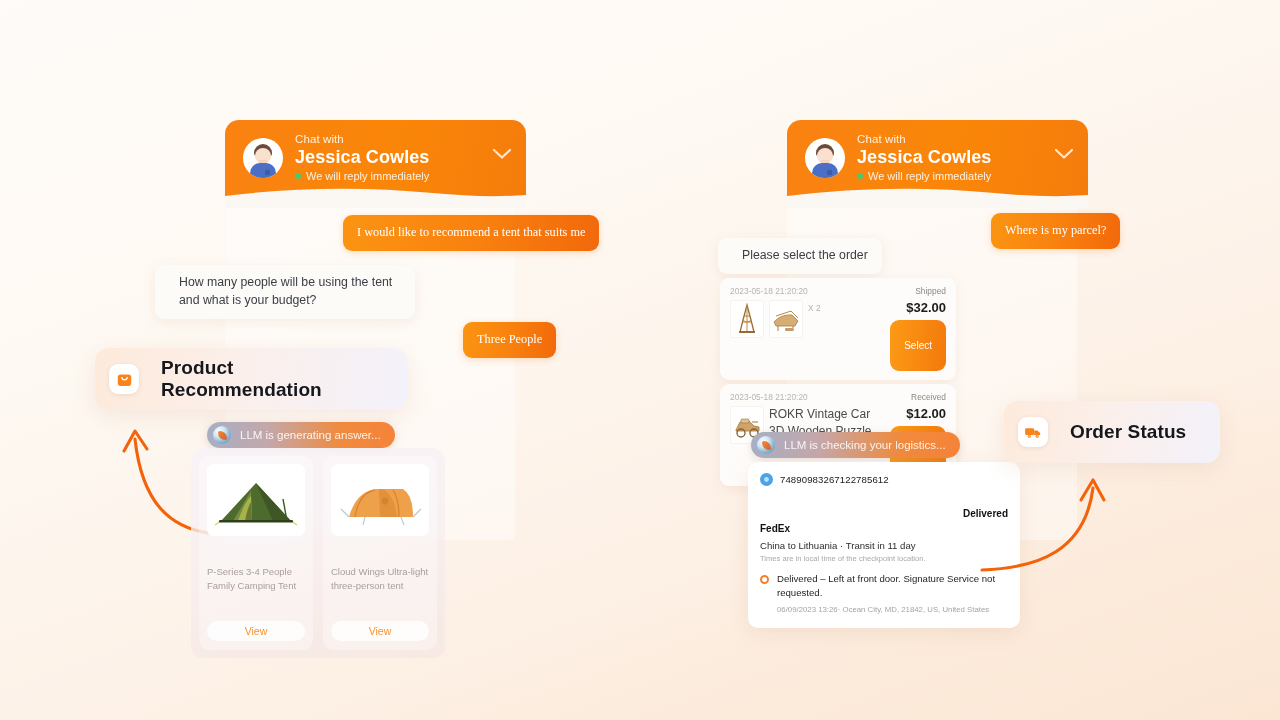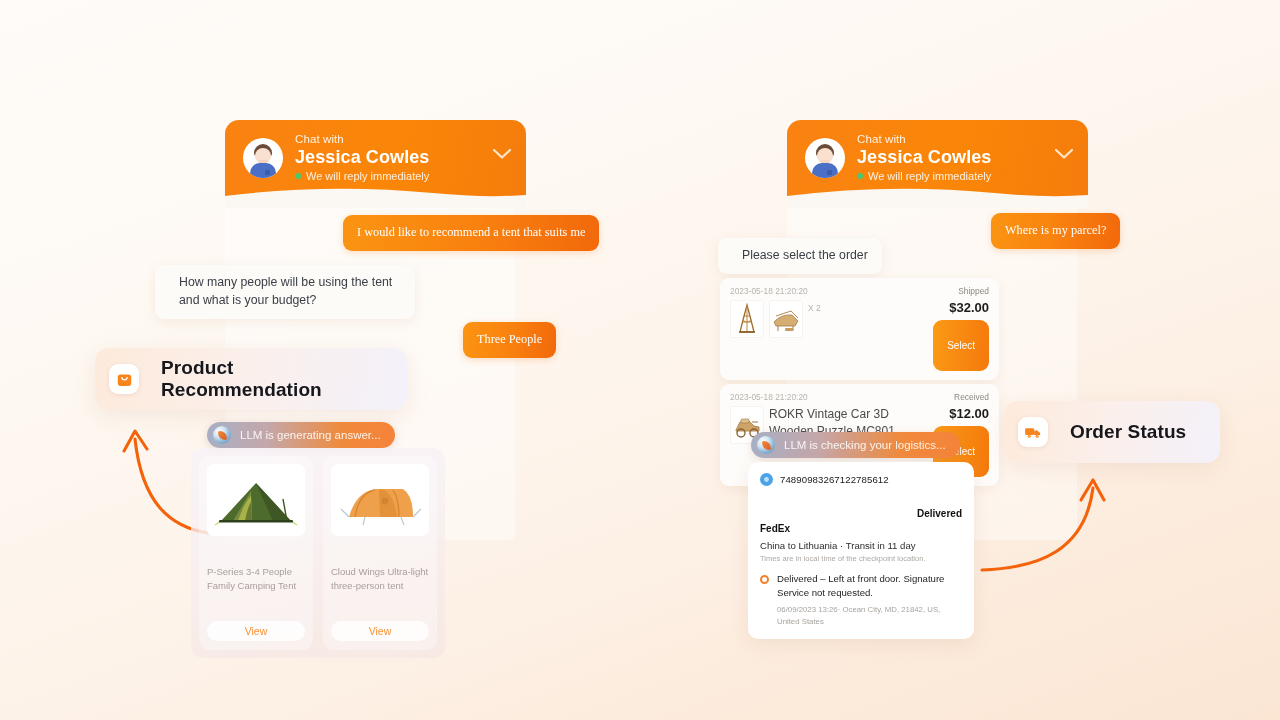--- a/index.html
+++ b/index.html
@@ -137,21 +137,21 @@
   }
   .prod-btn {
     width: 100%; height: 20px; border-radius: 10px; border: none;
     background: rgba(255,255,255,0.82); color: #F79233;
     font-size: 10.5px; font-family: inherit; cursor: pointer;
   }
 
   
   .order-list { position: absolute; }
   .order-row {
-    width: 279px;
+    width: 236px;
     background: #FEFCFA;
     border-radius: 9px;
     padding: 8px 10px 9px;
     margin-bottom: 4px;
     box-shadow: 0 3px 12px rgba(190,145,110,0.12);
     position: relative;
   }
   .order-top { display:flex; justify-content: space-between; font-size: 8.4px; color:#B9B3AE; margin-bottom:4px;}
   .order-status-txt { color:#8C8781; }
   .order-body { display: flex; align-items: flex-start; }
@@ -168,21 +168,21 @@
   .btn-select {
     margin-top: 5px; border: none; cursor: pointer;
     background: linear-gradient(95deg,#FC9A16,#F4790C);
     color:#fff; font-size:10px; font-family: inherit;
     padding: 20px 14px; border-radius: 9px;
   }
 
   
   .track-card {
     position: absolute;
-    width: 226px;
+    width: 272px;
     background: #fff;
     border-radius: 10px;
     padding: 11px 12px 12px;
     box-shadow: 0 5px 20px rgba(190,145,110,0.16);
   }
   .track-head { display:flex; align-items:center; margin-bottom:7px;}
   .track-badge {
     width: 13px; height: 13px; border-radius: 50%; flex:none; margin-right:7px;
     background: #4AA3E8; display:flex; align-items:center; justify-content:center;
   }

